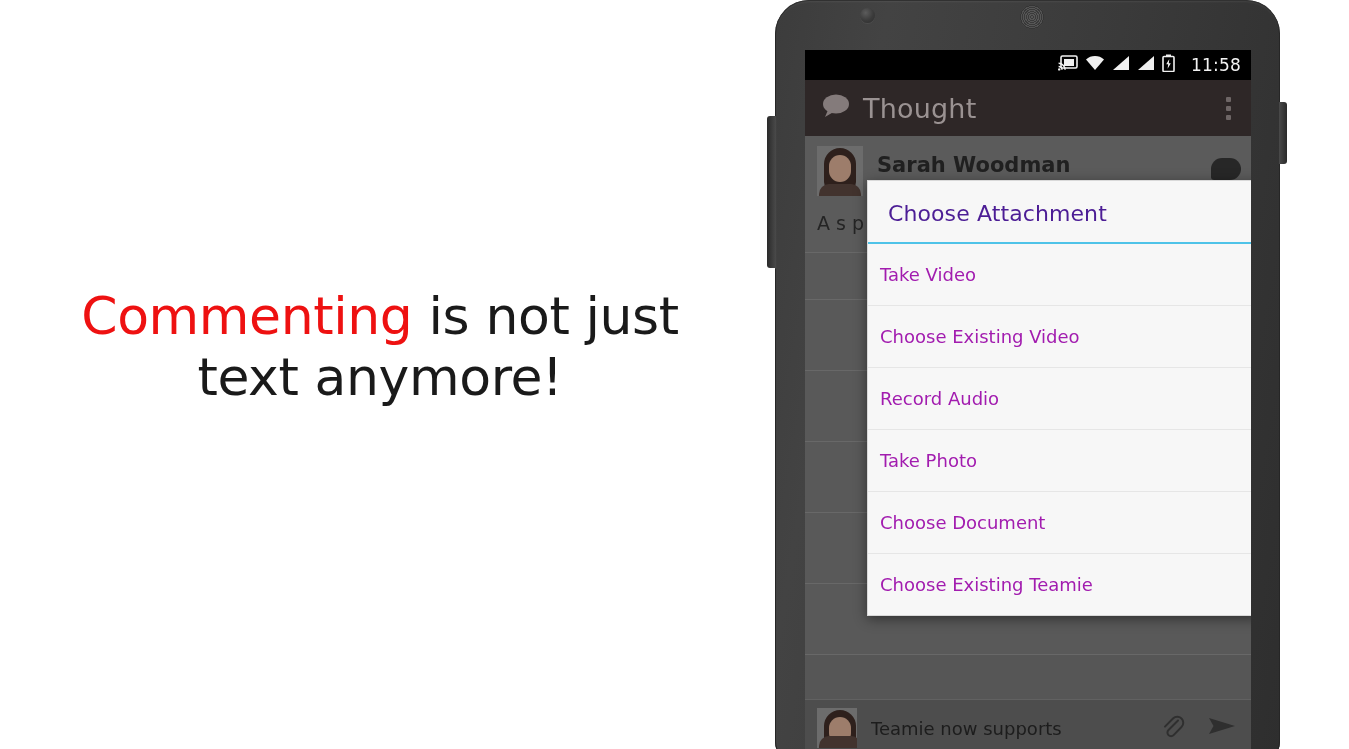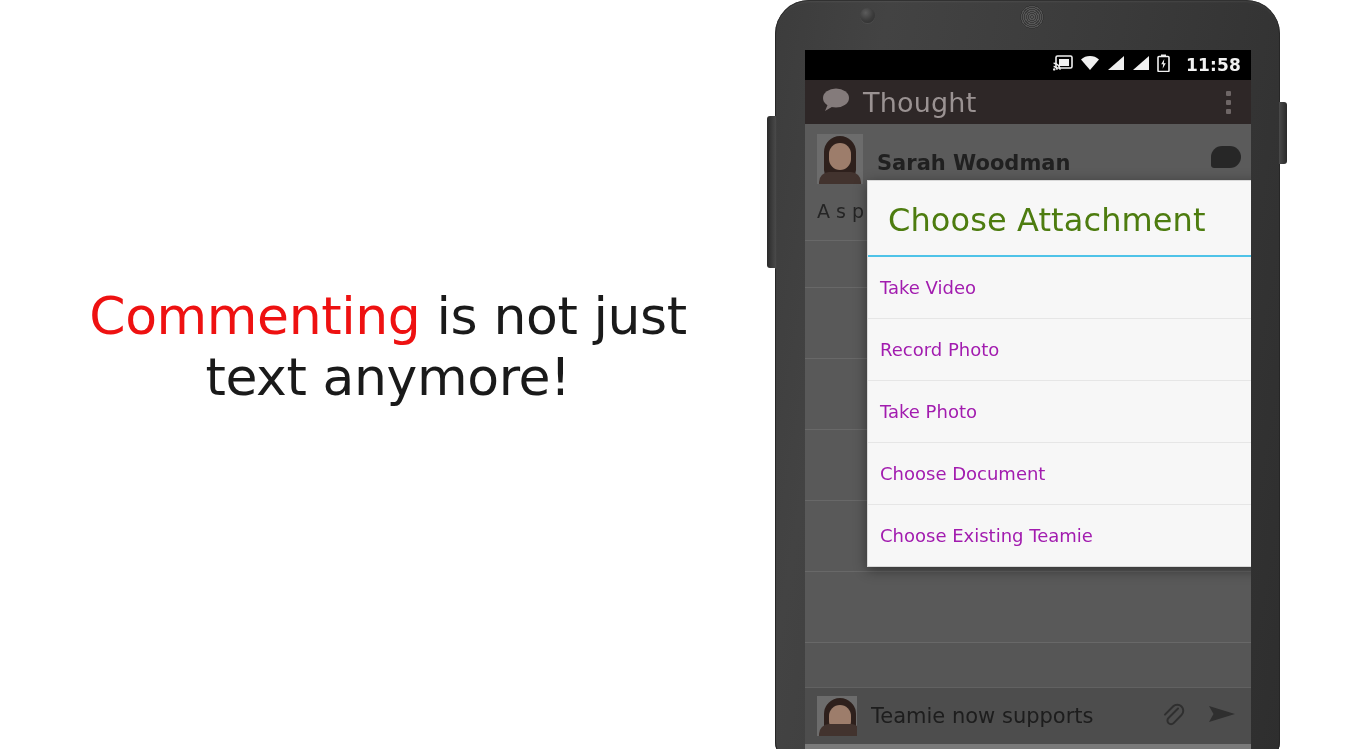--- a/index.html
+++ b/index.html
@@ -11,21 +11,21 @@
     width: 1349px;
     height: 749px;
     overflow: hidden;
     font-family: "DejaVu Sans", sans-serif;
     position: relative;
   }
 
   
   #caption-block {
     position: absolute;
-    left: 48px;
+    left: 40px;
     top: 286px;
     width: 680px;
     text-align: center;
     line-height: 1.18;
     font-size: 52px;
     font-family: "DejaVu Sans", sans-serif;
     font-weight: 400;
     color: #1a1a1a;
     letter-spacing: -0.4px;
   }
@@ -109,30 +109,30 @@
     display: flex;
     align-items: center;
     justify-content: flex-end;
     padding-right: 10px;
     gap: 7px;
   }
   #status-bar .sb-icon { display: block; }
   #status-clock {
     color: #f2f2f2;
     font-size: 17px;
-    font-weight: 700;
+    font-weight: 400;
     font-family: "DejaVu Sans", sans-serif;
     letter-spacing: 0.2px;
     margin-left: 9px;
   }
 
   
   #action-bar {
     position: relative;
-    height: 44px;
+    height: 56px;
     background: #2e2727;
     display: flex;
     align-items: center;
     padding: 0 14px 0 16px;
   }
   #thought-icon { margin-right: 12px; display:block; }
   #app-title {
     color: #9a9292;
     font-size: 27px;
     font-weight: 400;
@@ -160,21 +160,21 @@
     height: 620px;
     background: #6f6f6f;
   }
   .post-card {
     position: relative;
     background: #757575;
     border-bottom: 1px solid #868686;
   }
   #post-header {
     display: flex;
-    align-items: center;
+    align-items: flex-start;
     padding: 10px 12px 8px 12px;
     gap: 14px;
     position: relative;
   }
   .avatar {
     width: 46px; height: 50px;
     flex: none;
     background: #8b8b8b;
     overflow: hidden;
     position: relative;
@@ -237,21 +237,21 @@
     background: #636363;
     display: flex;
     align-items: center;
     padding: 0 10px 0 12px;
     gap: 14px;
     border-top: 1px solid #7d7d7d;
   }
   #composer .avatar { width: 40px; height: 40px; }
   #composer-input {
     flex: 1;
-    font-size: 21px;
+    font-size: 18px;
     color: #262626;
     font-family: "DejaVu Sans", sans-serif;
     background: transparent;
     border: none;
     outline: none;
     padding: 0;
   }
   .composer-action { padding: 4px; cursor: pointer; display:block; }
 
   
@@ -270,22 +270,22 @@
     width: 392px;
     background: #f7f7f7;
     box-shadow: 0 3px 12px rgba(0,0,0,0.45);
     border: 1px solid #d9d9d9;
   }
   #dialog-title-wrap {
     padding: 20px 20px 16px 20px;
     border-bottom: 2px solid #4FC3E8;
   }
   #dialog-title {
-    font-size: 32px;
-    color: #4d7c0f;
+    font-size: 22px;
+    color: #4c1d95;
     font-family: "DejaVu Sans", sans-serif;
     font-weight: 400;
     letter-spacing: 0.1px;
   }
   .dialog-item {
     padding: 0 12px;
     height: 61px;
     display: flex;
     align-items: center;
     font-size: 18px;
@@ -406,20 +406,21 @@
       </div>
 
       <div id="scrim"></div>
     </div>
 
     <div id="attachment-dialog">
       <div id="dialog-title-wrap">
         <div id="dialog-title">Choose Attachment</div>
       </div>
       <div class="dialog-item">Take Video</div>
-      <div class="dialog-item">Record Photo</div>
+      <div class="dialog-item">Choose Existing Video</div>
+      <div class="dialog-item">Record Audio</div>
       <div class="dialog-item">Take Photo</div>
       <div class="dialog-item">Choose Document</div>
       <div class="dialog-item">Choose Existing Teamie</div>
     </div>
 
   </div>
 </div>
 
 </body></html>

